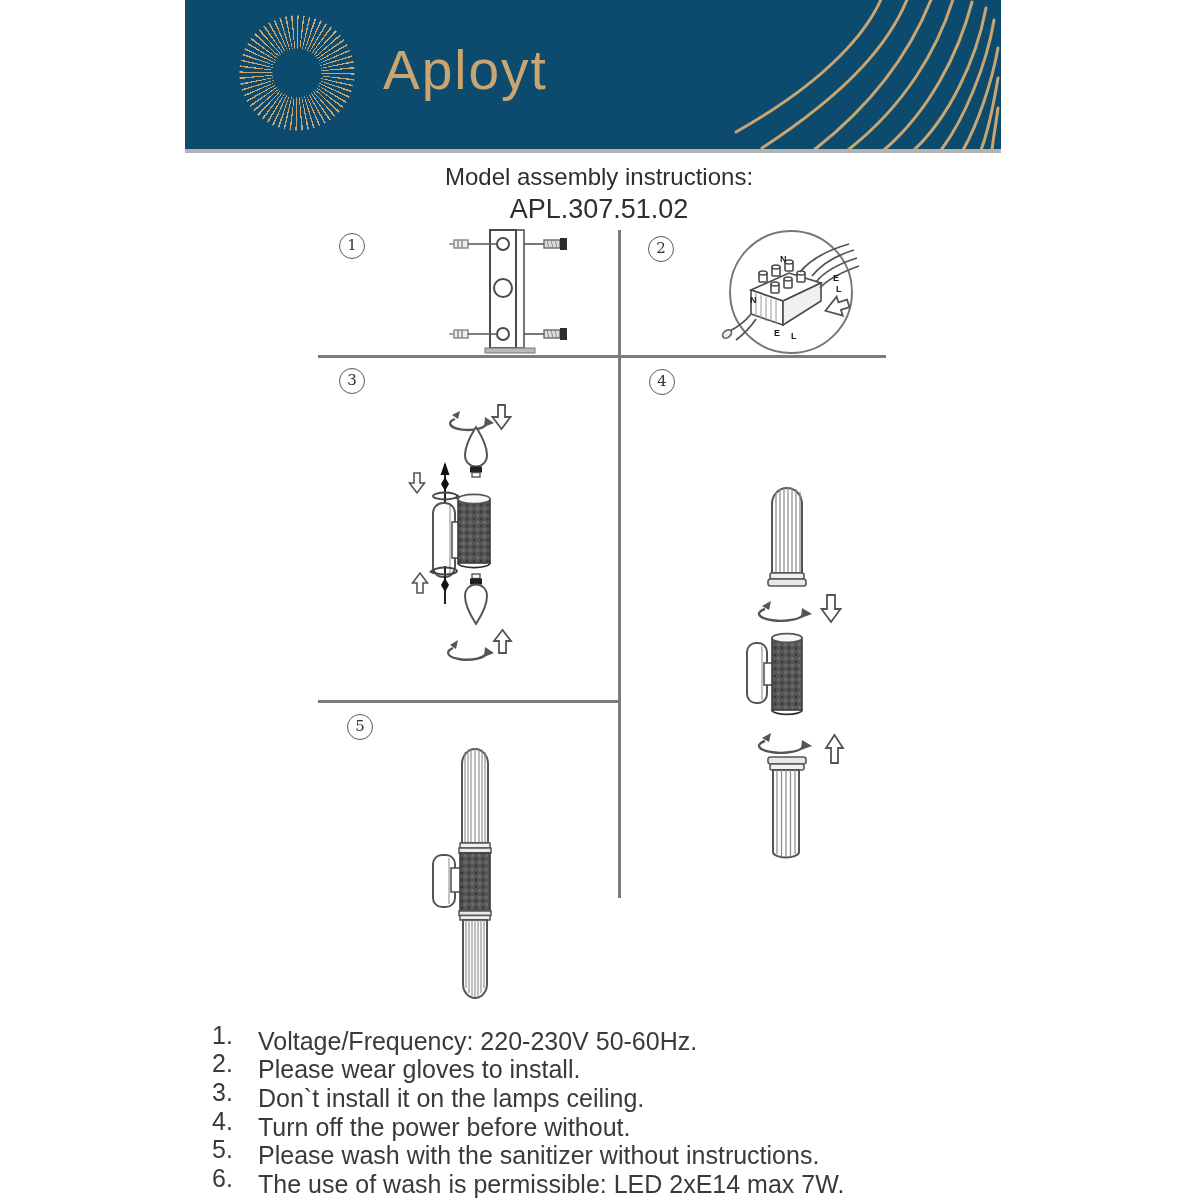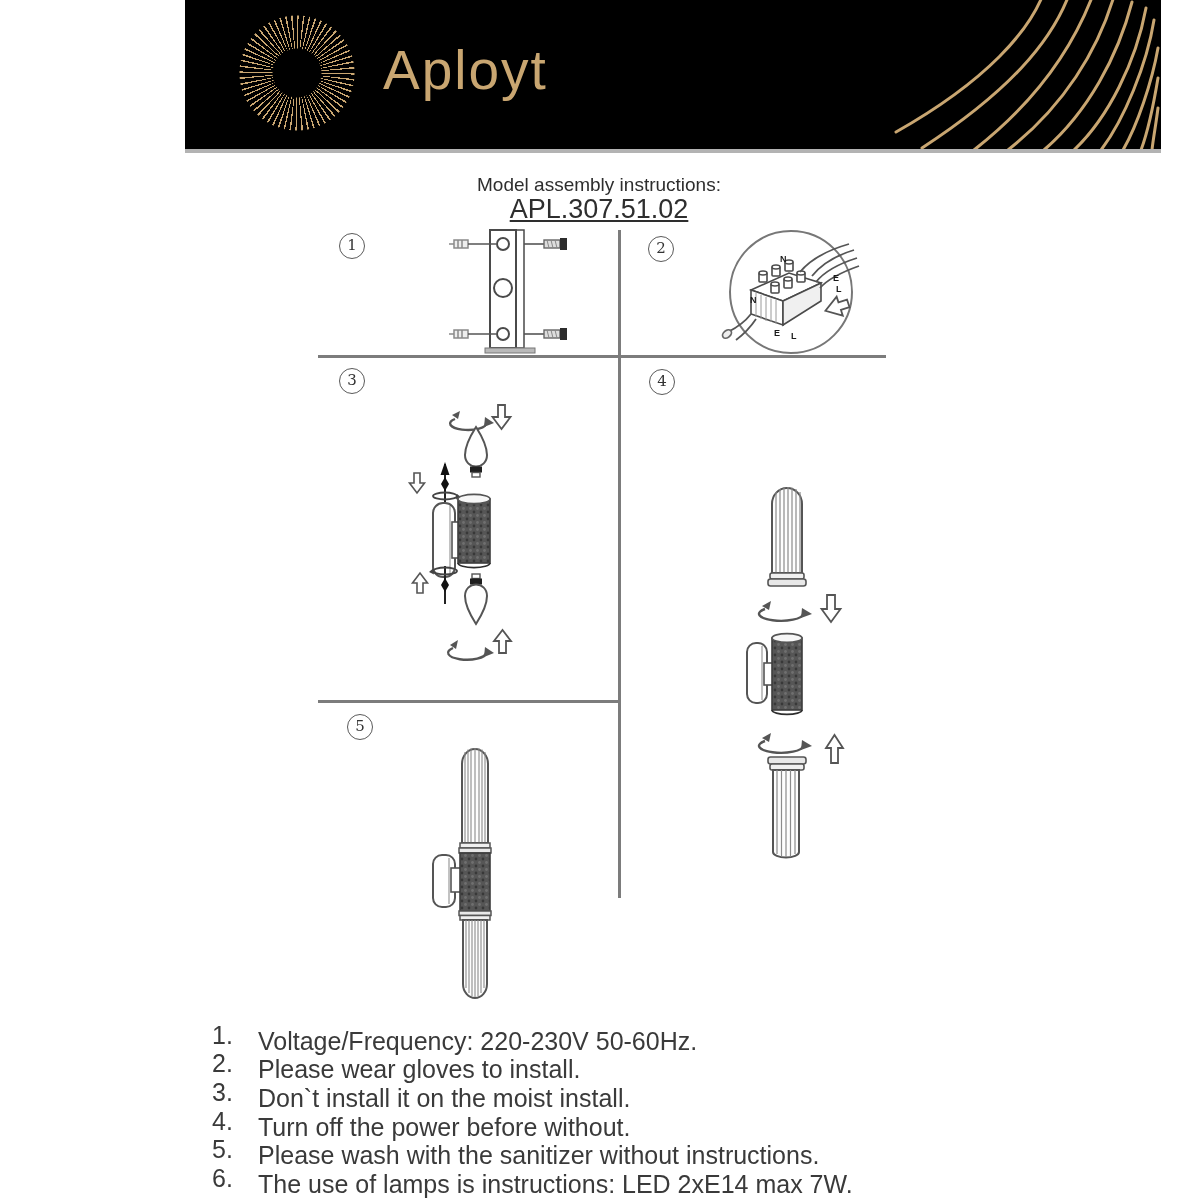--- a/index.html
+++ b/index.html
@@ -1,30 +1,30 @@
 <!DOCTYPE html>
 <html><head>
 <meta charset="utf-8">
 <style>
   html,body{margin:0;padding:0;background:#fff;}
   .page{position:relative;width:1200px;height:1200px;background:#ffffff;overflow:hidden;
         font-family:"Liberation Sans",sans-serif;}
   
-  .banner{position:absolute;left:185px;top:0;width:976px;height:149px;background:#000000;
+  .banner{position:absolute;left:185px;top:0;width:816px;height:149px;background:#0c4a6e;
           border-bottom:4px solid #b3b3b3;}
   .sunburst{position:absolute;left:50px;top:11px;width:124px;height:124px;border-radius:50%;
     background:repeating-conic-gradient(#c9a671 0deg 1.6deg, rgba(0,0,0,0) 1.6deg 6deg);
     -webkit-mask:radial-gradient(circle closest-side, transparent 0 24px, #000 25px 57px, transparent 58px);
     mask:radial-gradient(circle closest-side, transparent 0 24px, #000 25px 57px, transparent 58px);}
   .brand{position:absolute;left:198px;top:38px;font-size:55px;color:#c9a671;letter-spacing:2px;}
   .rays{position:absolute;right:0;top:0;}
   
   .title,.model{position:absolute;left:185px;width:828px;text-align:center;color:#2e2e2e;}
-  .title{top:163px;font-size:19px;margin-top:11px;}
-  .model{top:194px;font-size:27px;text-decoration:underline;}
+  .title{top:163px;font-size:24px;}
+  .model{top:194px;font-size:27px;}
   
   .divider{position:absolute;background:#7c7c7c;}
   .divider.h{height:3px;}
   .divider.v{width:3px;}
   
   .badge{position:absolute;width:26px;height:26px;border:1.6px solid #5a5a5a;border-radius:50%;
          color:#333;font:15px/23px "DejaVu Serif",serif;text-align:center;background:#fff;box-sizing:border-box;}
   .diagram{position:absolute;}
   
   .instructions{position:absolute;left:212px;top:1021px;width:810px;color:#3a3a3a;font-size:25px;}
@@ -282,29 +282,29 @@
     <div class="row">
       <span class="num">1.</span>
       <span class="txt">Voltage/Frequency: 220-230V 50-60Hz.</span>
     </div>
     <div class="row">
       <span class="num">2.</span>
       <span class="txt">Please wear gloves to install.</span>
     </div>
     <div class="row">
       <span class="num">3.</span>
-      <span class="txt">Don`t install it on the moist install.</span>
+      <span class="txt">Don`t install it on the lamps ceiling.</span>
     </div>
     <div class="row">
       <span class="num">4.</span>
       <span class="txt">Turn off the power before without.</span>
     </div>
     <div class="row">
       <span class="num">5.</span>
       <span class="txt">Please wash with the sanitizer without instructions.</span>
     </div>
     <div class="row">
       <span class="num">6.</span>
-      <span class="txt">The use of lamps is instructions: LED 2xE14 max 7W.</span>
+      <span class="txt">The use of wash is permissible: LED 2xE14 max 7W.</span>
     </div>
   </div>
 
 </div>
 
 </body></html>

